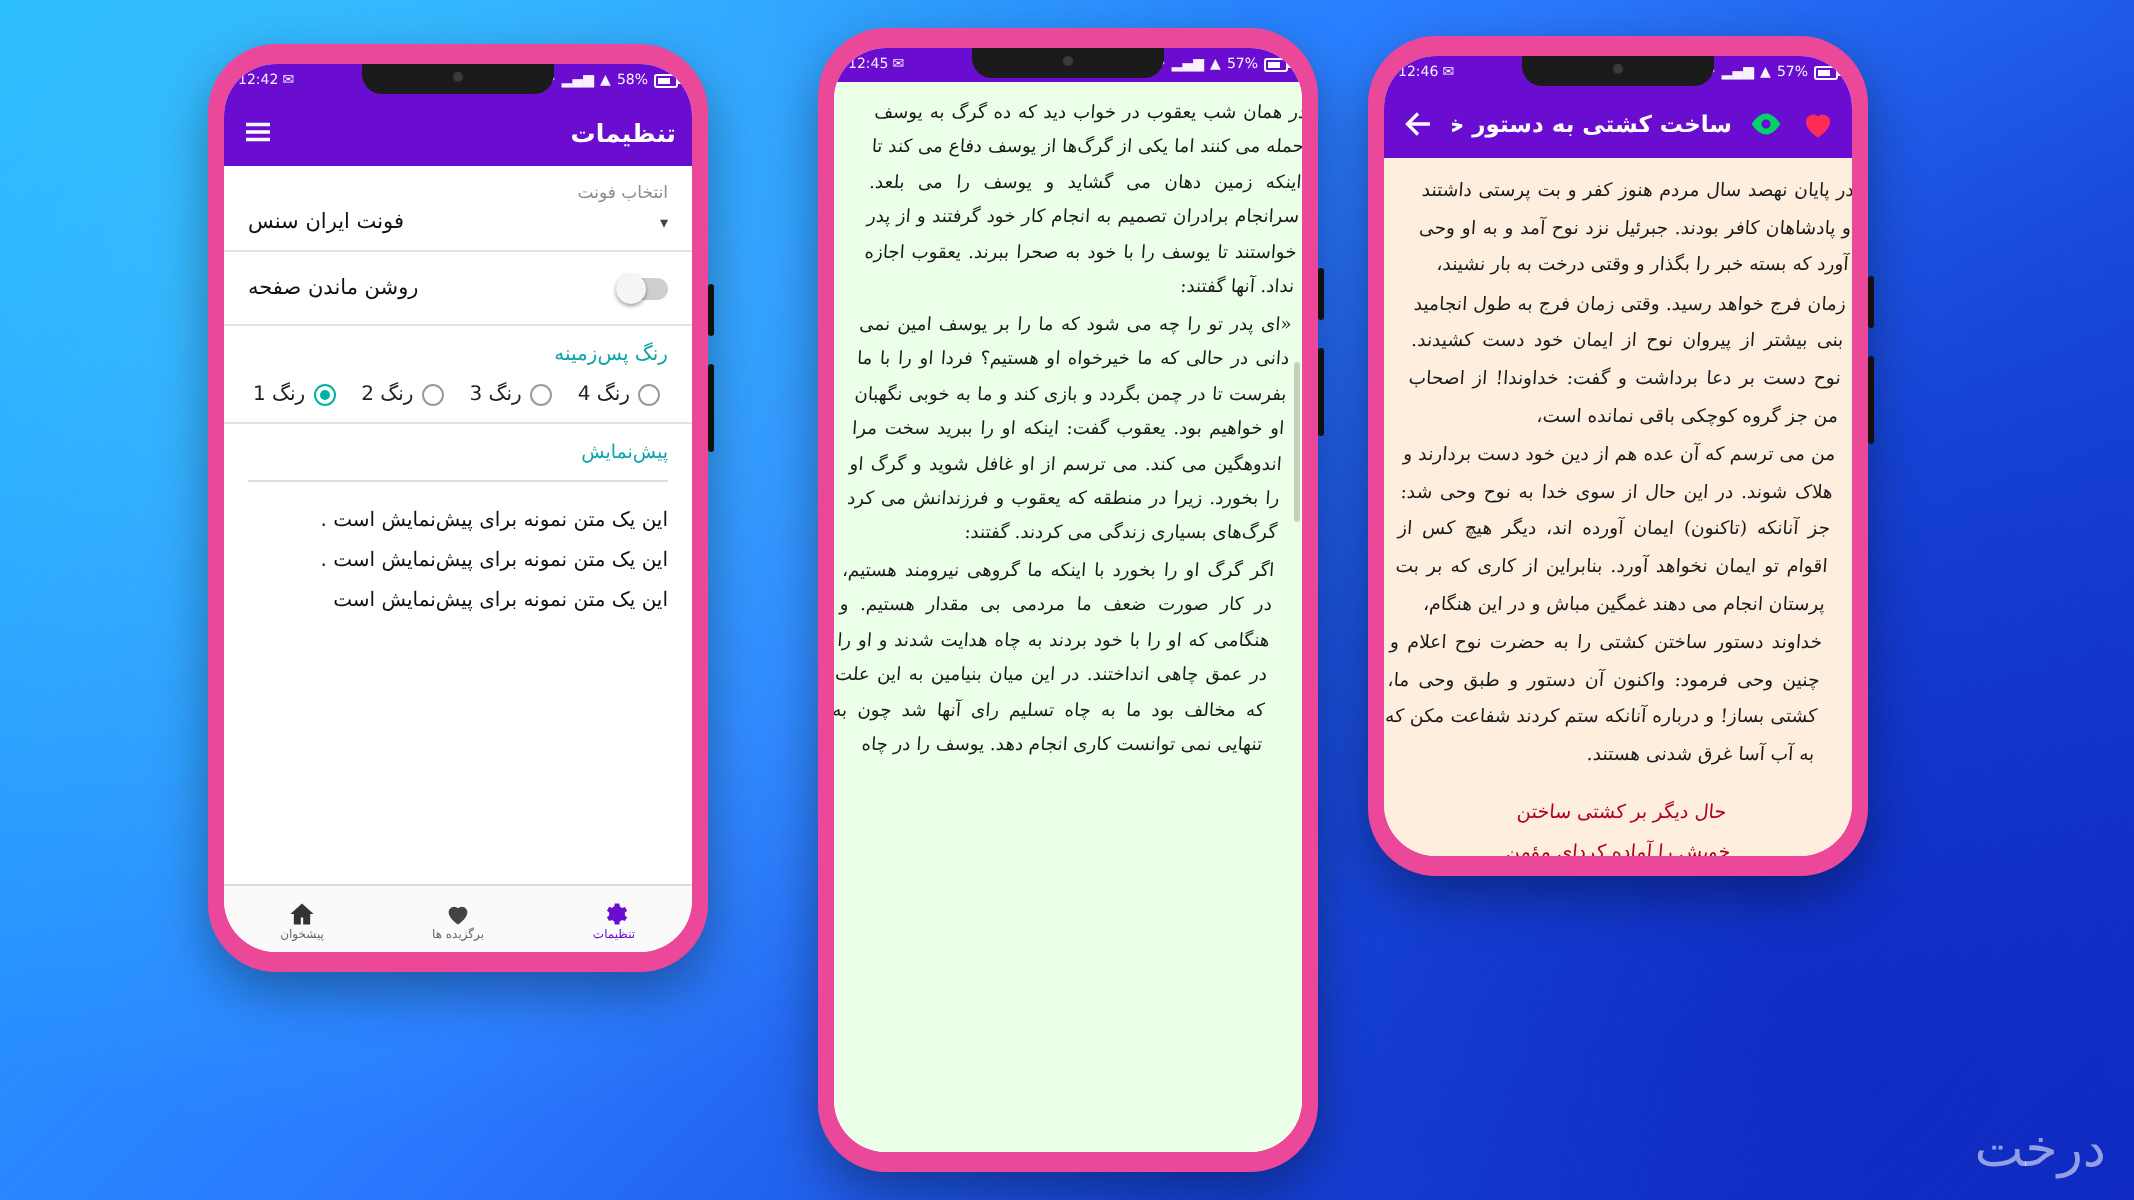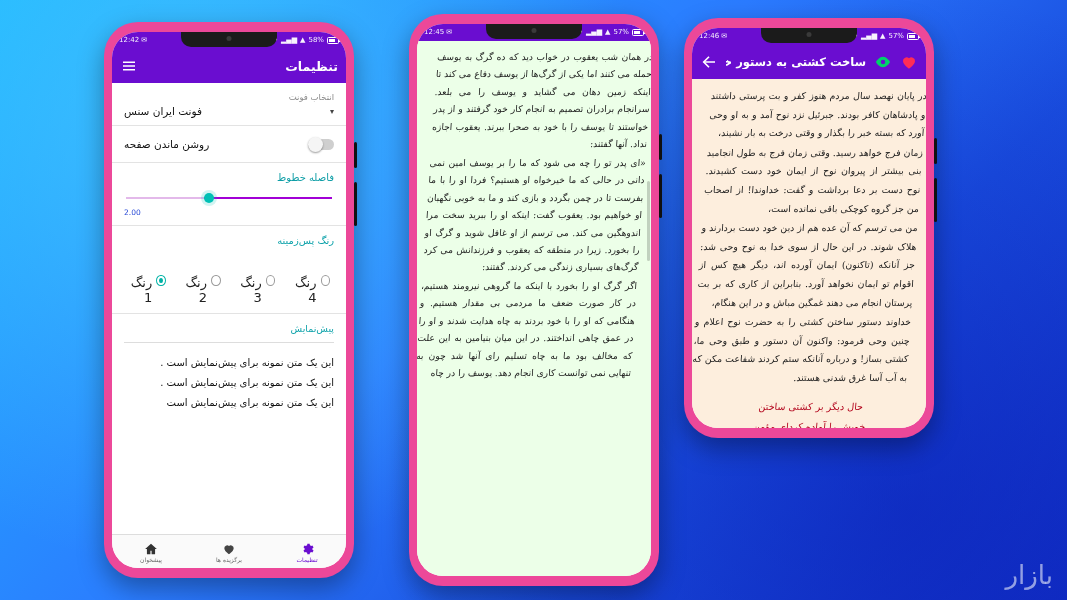--- a/index.html
+++ b/index.html
@@ -17,21 +17,21 @@
   .stage { position: absolute; inset: 0; }
 
   
   .phone {
     position: absolute;
     background: #ec4899;
     border-radius: 34px;
     box-shadow: 0 10px 26px rgba(0,0,0,0.35);
     padding: 10px 8px;
   }
-  .phone.p1 { left: 104px; top: 22px;  width: 250px; height: 556px; }
+  .phone.p1 { left: 104px; top: 22px;  width: 250px; height: 464px; }
   .phone.p2 { left: 409px; top: 14px;  width: 250px; height: 572px; }
   .phone.p3 { left: 684px; top: 18px;  width: 250px; height: 420px; }
 
   .screen {
     position: relative;
     width: 100%; height: 100%;
     border-radius: 26px;
     overflow: hidden;
     background: #fff;
     display: flex; flex-direction: column;
@@ -140,21 +140,21 @@
 
   .radios { display: flex; align-items: center; justify-content: flex-start; gap: 13px; padding-right: 4px; }
   .radio-item { display: flex; align-items: center; gap: 4px; }
   .radio {
     width: 11px; height: 11px; border-radius: 50%; border: 1.5px solid #9a9a9a; position: relative;
   }
   .radio.on { border-color: #00b3a6; }
   .radio.on::after {
     content: ""; position: absolute; inset: 2px; border-radius: 50%; background: #00b3a6;
   }
-  .radio-label { font-size: 13px; color: #222; margin-top: 20px; }
+  .radio-label { font-size: 10px; color: #222; }
 
   .preview-wrap { padding: 9px 12px 0 12px; }
   .preview-title { font-size: 9.5px; color: #0fa3ab; text-align: right; }
   .preview-box {
     margin-top: 8px; border-top: 1px solid #ddd; padding-top: 10px;
     font-size: 10px; line-height: 2.0; color: #111; text-align: right;
   }
 
   .bottom-nav {
     flex: 0 0 34px;
@@ -261,29 +261,20 @@
             <span class="caret">▾</span>
             <span class="select-value">فونت ایران سنس</span>
           </div>
         </div>
 
         <div class="row switch-row">
           <div class="toggle"></div>
           <div class="label">روشن ماندن صفحه</div>
         </div>
 
-        <div class="row">
-          <div class="sec-title">فاصله خطوط</div>
-          <div class="slider">
-            <div class="track"></div>
-            <div class="fill" style="width:62%"></div>
-            <div class="knob" style="left:38%"></div>
-          </div>
-          <div class="slider-val">2.00</div>
-        </div>
 
 
         <div class="row">
           <div class="sec-title teal">رنگ پس‌زمینه</div>
           <div class="radios">
             <div class="radio-item">
               <div class="radio"></div>
               <span class="radio-label">رنگ 4</span>
             </div>
             <div class="radio-item">
@@ -433,14 +424,14 @@
           <div>حال دیگر بر کشتی ساختن</div>
           <div>خویش را آماده کردای مؤمن</div>
           <div>به دست حضرت روح‌الامین</div>
         </div>
       </div>
     </div>
     <div class="sidebtn a"></div>
     <div class="sidebtn b"></div>
   </div>
 
-  <div class="watermark">بازار</div>
+  <div class="watermark">درخت</div>
 </div>
 
 </body></html>

